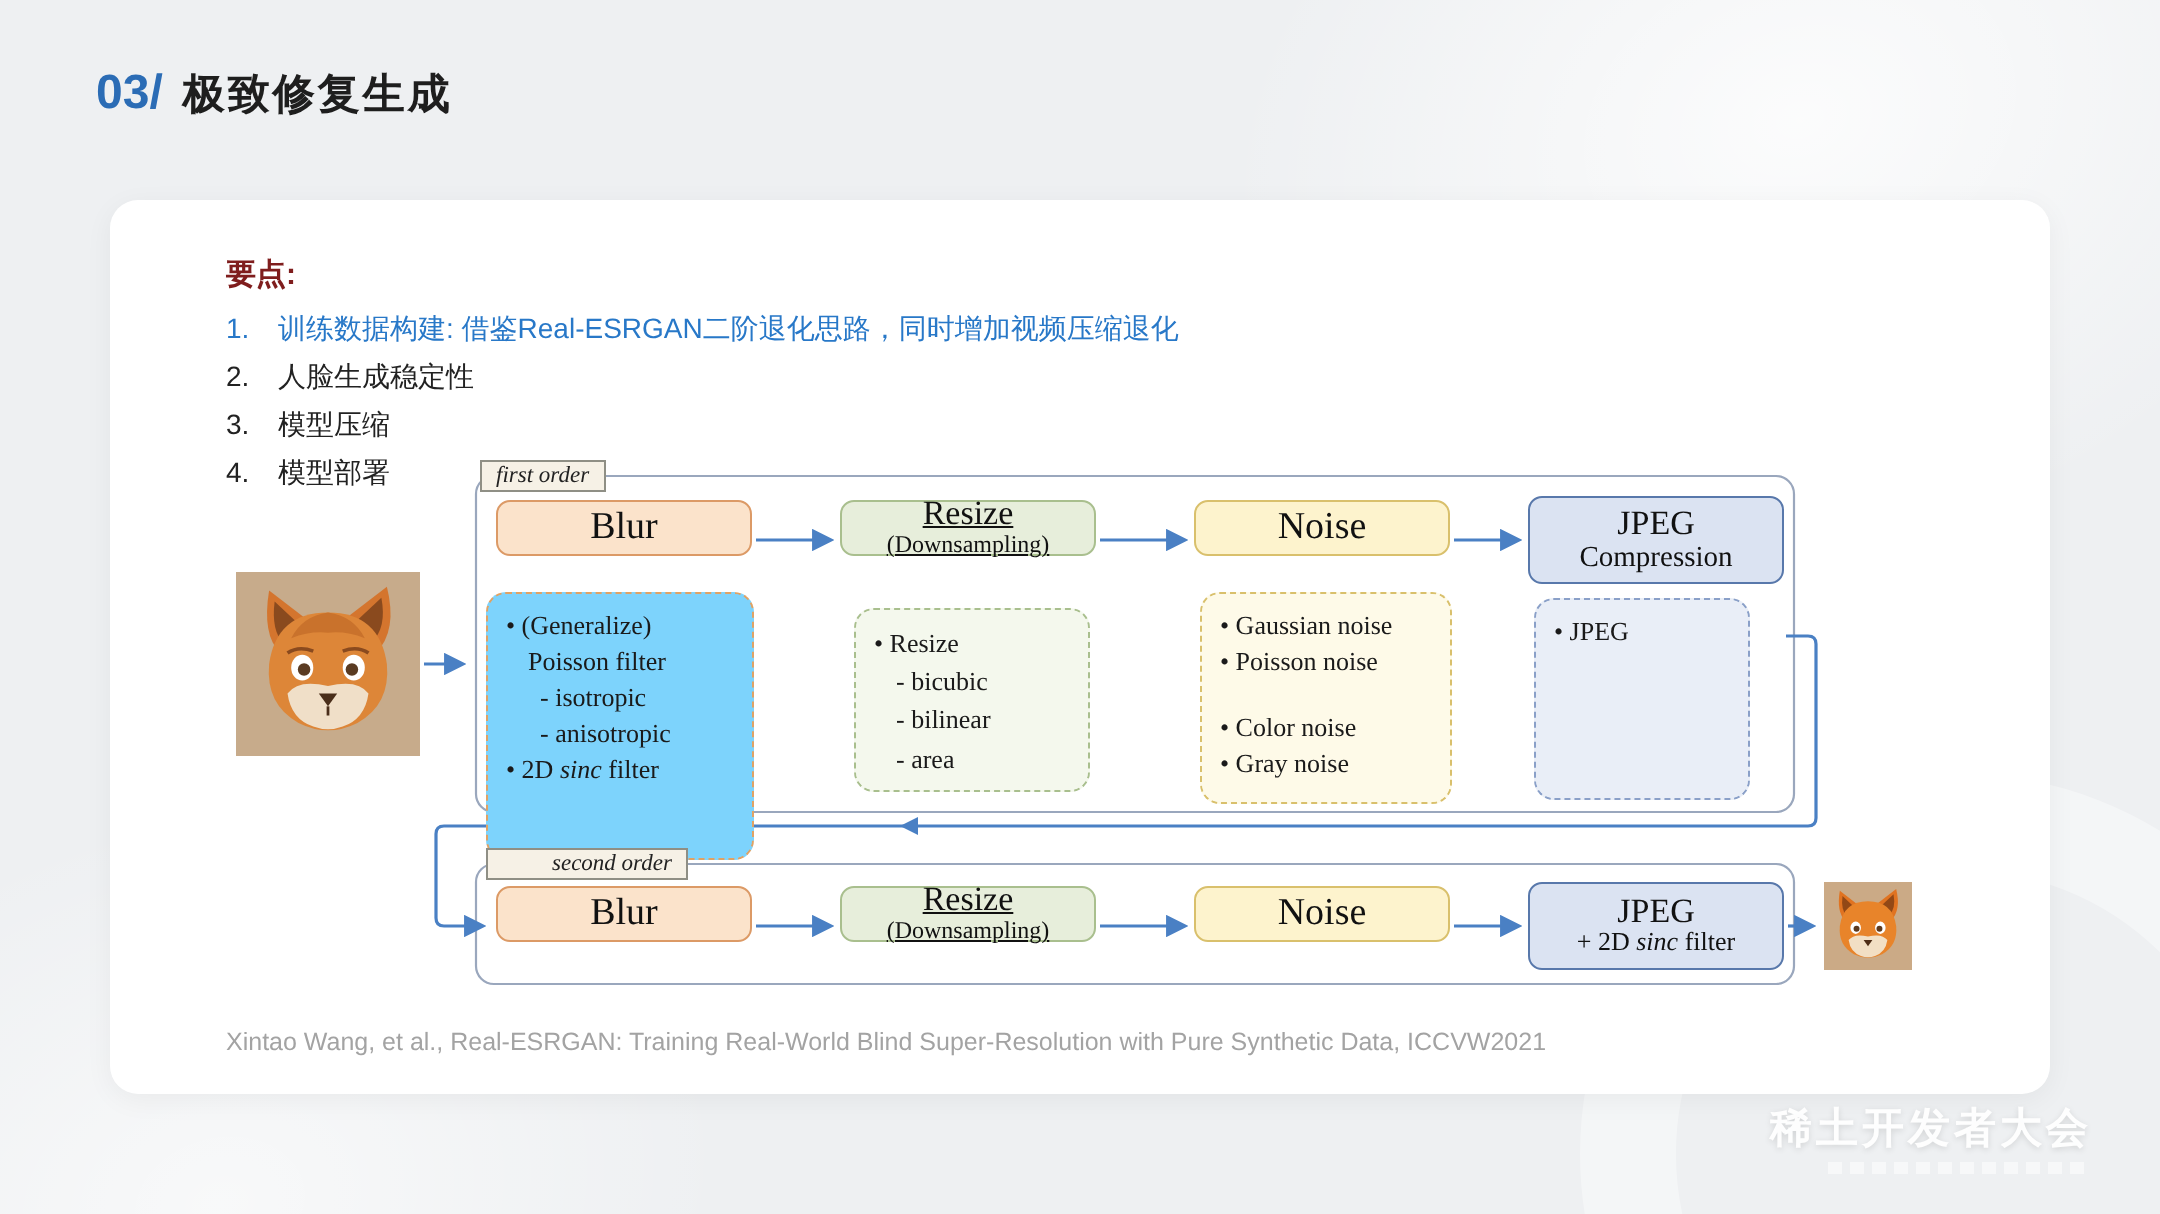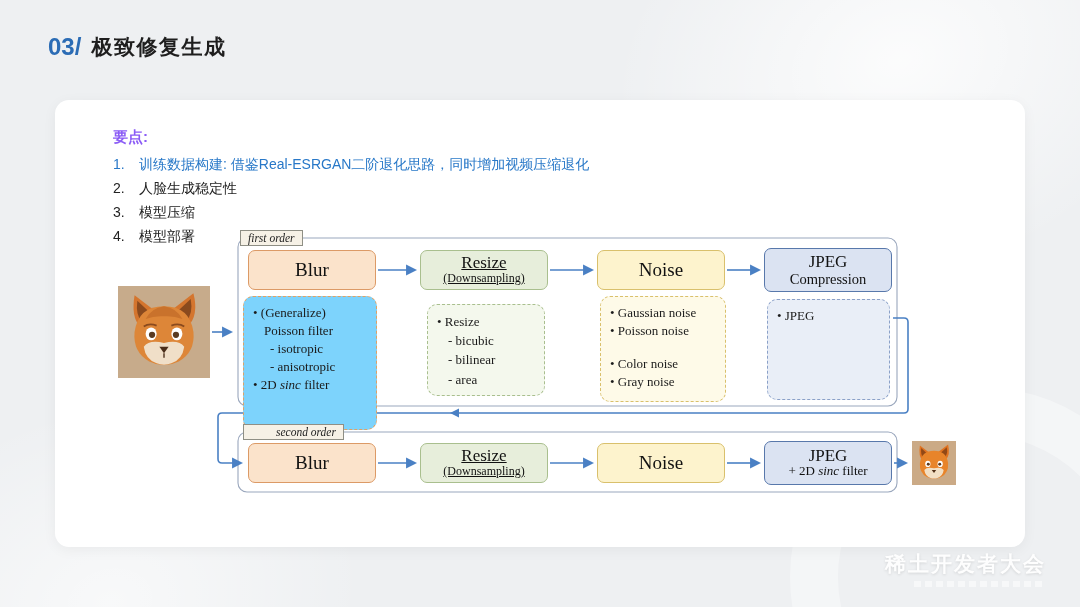--- a/index.html
+++ b/index.html
@@ -18,42 +18,42 @@
   .bg3 { position:absolute; right:-90px; bottom:-160px; width:380px; height:380px; border-radius:50%;
          border:48px solid rgba(255,255,255,.38); }
 
   .header { position:absolute; left:48px; top:33px; display:flex; align-items:flex-end; gap:10px; }
   .hnum  { color:#2b6cb5; font-weight:bold; font-size:24px; }
   .htitle{ color:#1e1e1e; font-size:21px; font-weight:600; letter-spacing:1.5px; }
 
   .card { position:absolute; left:55px; top:100px; width:970px; height:447px; background:#ffffff;
           border-radius:14px; box-shadow:0 3px 14px rgba(0,0,0,.05); }
 
-  .kp-head { position:absolute; left:58px; top:28px; font-size:15px; font-weight:bold; color:#8b5cf6; }
+  .kp-head { position:absolute; left:58px; top:28px; font-size:15px; font-weight:bold; color:#7f1d1d; }
   .kp-list { position:absolute; left:58px; top:52px; }
   .kp-item { display:flex; font-size:14px; color:#222; line-height:24px; }
   .kp-item .kp-num { width:26px; }
   .kp-item.hl { color:#2878c8; }
 
   .fox-big   { position:absolute; left:63px;  top:186px; width:92px; height:92px; }
   .fox-small { position:absolute; left:857px; top:341px; width:44px; height:44px; filter:saturate(1.15) blur(.3px); }
   .fox-big svg, .fox-small svg { width:100%; height:100%; display:block; }
 
   .connectors { position:absolute; left:0; top:0; width:970px; height:447px; z-index:1; }
 
   .order-label { position:absolute; font-family:"Liberation Serif","DejaVu Serif",serif; font-style:italic;
                  font-size:11.5px; color:#222; background:#f6f1e6; border:1px solid #8f8f85;
                  padding:1px 7px; z-index:3; }
   .lbl1 { left:185px; top:130px; }
   .lbl2 { left:188px; top:324px;padding-left:32px; }
 
   .mbox { position:absolute; width:128px; display:flex; flex-direction:column; align-items:center;
           justify-content:center; border-radius:7px; z-index:2;
           font-family:"Liberation Serif","DejaVu Serif",serif; color:#111; }
-  .h40 { height:40px; } .h44 { height:44px;text-align:center; }
+  .h40 { height:28px; } .h44 { height:44px;text-align:center; }
   .mtitle { font-size:19px; line-height:1.05; }
   .mtitle.md { font-size:17px; }
   .mtitle.jt { font-size:17px; }
   .msub { font-size:12px; line-height:1.15; }
   .msub.js { font-size:14.5px; }
   .msub.j2 { font-size:13px; }
   .c-blur   { background:#fbe3cb; border:1.6px solid #dc9a66; }
   .c-resize { background:#e7eedb; border:1.6px solid #a9bf8e;text-decoration:underline; }
   .c-noise  { background:#fdf3cd; border:1.6px solid #d9c06c; }
   .c-jpeg   { background:#dbe3f2; border:1.6px solid #5878ab; }
@@ -69,21 +69,21 @@
   .dbox { position:absolute; border-radius:10px; z-index:2; font-family:"Liberation Serif","DejaVu Serif",serif;
           font-size:13px; color:#1a1a1a; padding:7px 9px; line-height:1.38; }
   .dbox .dl { white-space:pre-wrap; }
   .ind1 { padding-left:11px; }
   .ind2 { padding-left:17px; }
   .gap  { height:15px; }
   .it   { font-style:italic; }
   .d-blur   { left:188px; top:196px; width:134px; height:134px; background:#7dd3fc; border:1.6px dashed #e0a264; }
   .d-resize { left:372px; top:204px; width:118px; height:92px;  background:#f4f8ed; border:1.6px dashed #a9bf8e; line-height:1.48; }
   .d-noise  { left:545px; top:196px; width:126px; height:106px; background:#fefae8; border:1.6px dashed #d9c06c; }
-  .d-jpeg   { left:712px; top:199px; width:123px; height:101px; background:#e9eef7; border:1.6px dashed #8aa0c8; }
+  .d-jpeg   { left:712px; top:199px; width:108px; height:101px; background:#e9eef7; border:1.6px dashed #8aa0c8; }
 
   .citation { position:absolute; left:58px; top:414px; font-size:12.5px; color:#a3a3a3; }
 
   .watermark { position:absolute; right:34px; top:550px; text-align:right; z-index:2; }
   .wm-title { color:rgba(255,255,255,.95); font-weight:bold; font-size:21px; letter-spacing:2px;
               text-shadow:0 1px 3px rgba(0,0,0,.12); }
   .wm-sub { margin-top:3px; margin-left:auto; width:132px; height:6px;
             background:repeating-linear-gradient(90deg, rgba(255,255,255,.55) 0 7px, rgba(255,255,255,0) 7px 11px); }
 </style>
 </head>
@@ -234,19 +234,20 @@
         <path d="M50 22 Q78 22 82 50 Q84 72 66 82 Q50 90 34 82 Q16 72 18 50 Q22 22 50 22 Z" fill="#dd8638"></path>
         <path d="M50 62 Q66 58 72 66 Q70 80 58 84 Q50 87 42 84 Q30 80 28 66 Q34 58 50 62 Z" fill="#f0dfc8"></path>
         <ellipse cx="36" cy="52" rx="6" ry="7" fill="#ffffff"></ellipse>
         <ellipse cx="64" cy="52" rx="6" ry="7" fill="#ffffff"></ellipse>
         <circle cx="37" cy="53" r="3.4" fill="#5a3b22"></circle>
         <circle cx="63" cy="53" r="3.4" fill="#5a3b22"></circle>
         <path d="M45 66 L55 66 L50 73 Z" fill="#4a2e1a"></path>
       </svg>
     </div>
 
+    <div class="citation">Xintao Wang, et al., Real-ESRGAN: Training Real-World Blind Super-Resolution with Pure Synthetic Data, ICCVW2021</div>
   </div>
 
   <div class="watermark">
     <div class="wm-title">稀土开发者大会</div>
     <div class="wm-sub"></div>
   </div>
 </div>
 
 </body></html>

